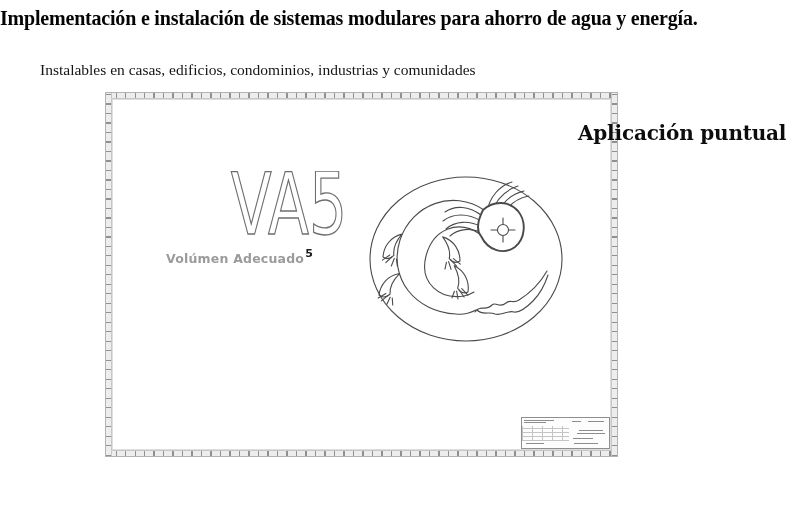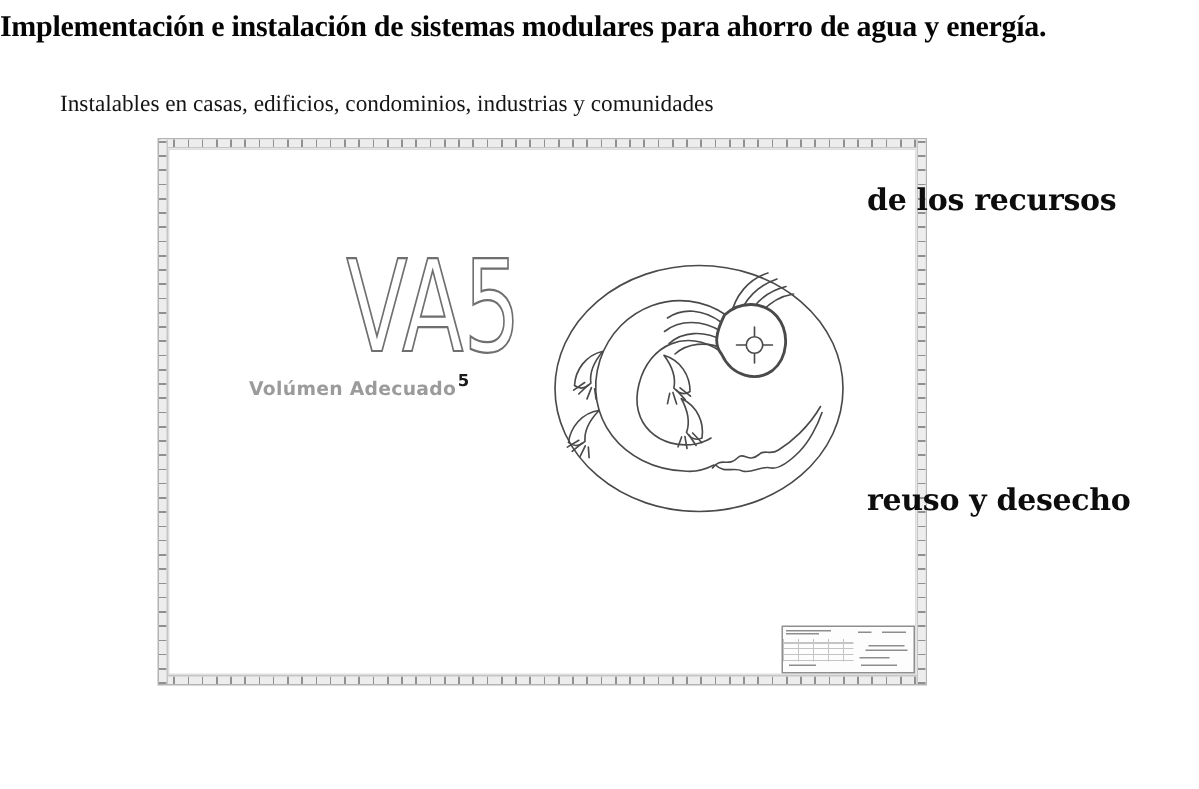--- a/index.html
+++ b/index.html
@@ -177,17 +177,16 @@
       <span class="sk" style="left:4px;top:4px;width:18px;"></span>
       <span class="sk" style="left:52px;top:4px;width:24px;"></span>
     </div>
     <div class="cell tb-bot-d1"></div>
     <div class="cell tb-bot-d2"></div>
     <div class="cell tb-bot-d3"></div>
   </div>
 </div>
 
 <div class="abs callout c1">
-  <div>de los recursos</div>
+  <div>Aplicación puntual</div>
 </div>
 <div class="abs callout c2">
-  <div>reuso y desecho</div>
 </div>
 
 </body></html>

